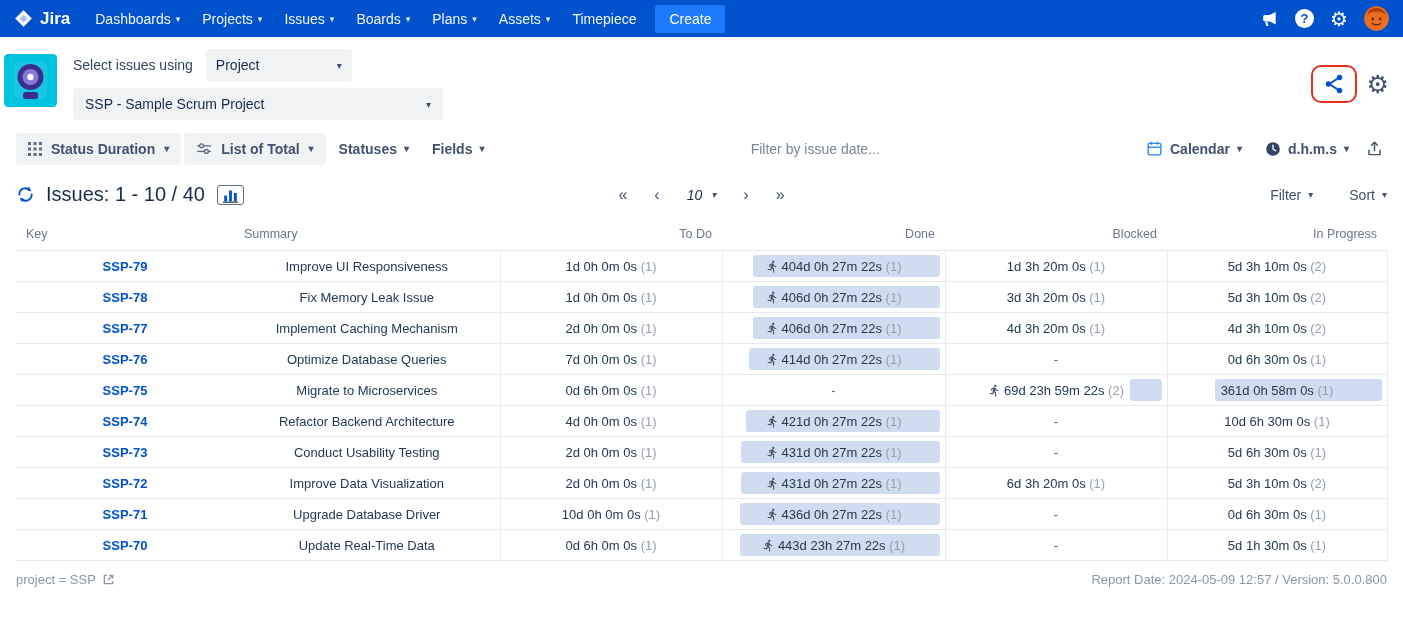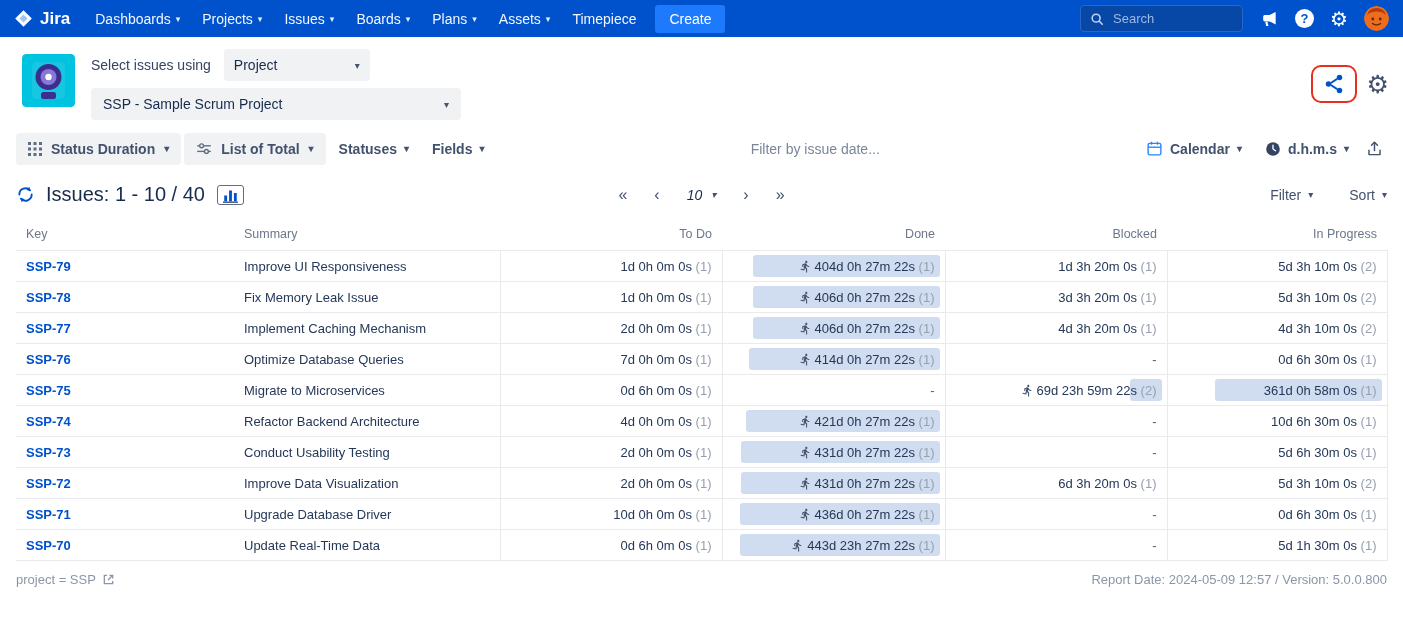--- a/index.html
+++ b/index.html
@@ -16,21 +16,21 @@
   .nav-chev { font-size:9px; opacity:.95; }
   .create-btn { background:#1D7AFC; color:#fff; font-size:14px; font-weight:500; border:none; border-radius:3px; padding:6px 14px; margin-left:8px; cursor:pointer; font-family:inherit; }
   .nav-right { margin-left:auto; display:flex; align-items:center; gap:16px; padding-right:4px; }
   .search-box { display:flex; align-items:center; gap:7px; width:163px; height:27px; background:#0747A6; border:1px solid #2a66c8; border-radius:4px; padding:0 9px; }
   .search-box input { background:transparent; border:none; outline:none; color:#E8F0FC; font-size:13px; width:110px; font-family:inherit; }
   .search-box input::placeholder { color:#9DB9E4; }
   .help-badge { width:19px; height:19px; border-radius:50%; background:#fff; color:#0052CC; font-weight:bold; font-size:13px; display:flex; align-items:center; justify-content:center; cursor:pointer; }
   .nav-gear { color:#fff; font-size:20px; line-height:1; cursor:pointer; }
   .avatar { width:25px; height:25px; border-radius:50%; overflow:hidden; cursor:pointer; flex:none; }
   
-  .page-header { position:relative; padding:12px 22px 8px; display:flex; align-items:flex-start; }
+  .page-header { position:relative; padding:12px 4px 8px; display:flex; align-items:flex-start; }
   .project-avatar { width:53px; height:53px; border-radius:4px; overflow:hidden; flex:none; margin-top:5px; }
   .header-controls { margin-left:16px; }
   .hc-row1 { display:flex; align-items:center; gap:13px; }
   .hc-label { font-size:14px; color:#344563; }
   .select-sm { display:flex; align-items:center; justify-content:space-between; width:146px; background:#F1F2F4; border-radius:4px; padding:8px 10px; font-size:14px; color:#172B4D; cursor:pointer; }
   .select-lg { margin-top:7px; display:flex; align-items:center; justify-content:space-between; width:370px; background:#F1F2F4; border-radius:4px; padding:8px 12px; font-size:14px; color:#172B4D; cursor:pointer; }
   .sel-chev { color:#44546F; font-size:10px; }
   .header-actions { position:absolute; right:14px; top:28px; display:flex; align-items:center; gap:10px; }
   .share-annotation { border:2.5px solid #E53020; border-radius:10px; padding:6px 10px; display:flex; align-items:center; }
   .share-btn { display:flex; cursor:pointer; }
@@ -49,21 +49,21 @@
   .chart-btn { border:1.5px solid #5E6C84; border-radius:3px; padding:2px 4px 1px; display:flex; cursor:pointer; }
   .pager-center { position:absolute; left:50%; transform:translateX(-50%); display:flex; align-items:center; gap:27px; font-size:16px; color:#42526E; }
   .pg-arrow { cursor:pointer; }
   .page-size { display:flex; align-items:center; gap:9px; font-size:14px; color:#172B4D; cursor:pointer;font-style:italic; }
   .pager-right { margin-left:auto; display:flex; align-items:center; gap:36px; font-size:14px; color:#344563; }
   .pager-right .tb-plain { font-weight:normal; padding:0; }
   
   .report-table { width:1371px; margin:0 16px; border-collapse:collapse; table-layout:fixed; }
   .report-table th { color:#6B778C; font-size:12.5px; font-weight:normal; text-align:right; padding:9px 10px; }
   .report-table th.left { text-align:left; }
-  .report-table td { border-top:1px solid #E8EAEE; height:31px; padding:0 10px; font-size:13px; color:#253858; white-space:nowrap; }
+  .report-table td { border-top:1px solid #E8EAEE; height:31px; padding:0 10px; font-size:13px; color:#253858; white-space:nowrap;text-align:center; }
   .report-table tbody tr:last-child td { border-bottom:1px solid #E8EAEE; }
   .c-dur { text-align:right; position:relative; border-left:1px solid #E8EAEE; }
   .c-dur:last-child { border-right:1px solid #E8EAEE; }
   .key-link { color:#0052CC; font-weight:bold; text-decoration:none; font-size:13px; }
   .count { color:#97A0AF; }
   .dash { color:#505F79; }
   .bar { position:absolute; right:5px; top:4px; bottom:4px; background:#D0DCEF; border-radius:3px; }
   .dur-text { position:relative; z-index:1; }
   .runner-icon { vertical-align:-2px; margin-right:3px; }
   
@@ -103,27 +103,20 @@
     </div>
   <div class="nav-item">
       <span>Assets</span>
       <span class="nav-chev">▾</span>
     </div>
   <div class="nav-item">
       <span>Timepiece</span>
     </div>
   <button class="create-btn">Create</button>
   <div class="nav-right">
-    <div class="search-box">
-      <svg width="14" height="14" viewBox="0 0 16 16" fill="none" stroke="#BFD3F0" stroke-width="1.8" stroke-linecap="round">
-          <circle cx="7" cy="7" r="4.5"></circle>
-          <line x1="10.6" y1="10.6" x2="14" y2="14"></line>
-        </svg>
-      <input placeholder="Search" style="">
-    </div>
     <svg width="20" height="20" viewBox="0 0 24 24" fill="#fff">
         <path d="M20 3.5v15l-7.2-3.6H7a2 2 0 0 1-2-2V9.1a2 2 0 0 1 2-2h5.8L20 3.5z"></path>
         <path d="M7.5 15.5l1.2 5h2.6l-1.2-5z"></path>
       </svg>
     <div class="help-badge">
         <span>?</span>
       </div>
     <span class="nav-gear">⚙</span>
     <span class="avatar">
       <svg width="25" height="25" viewBox="0 0 25 25">

